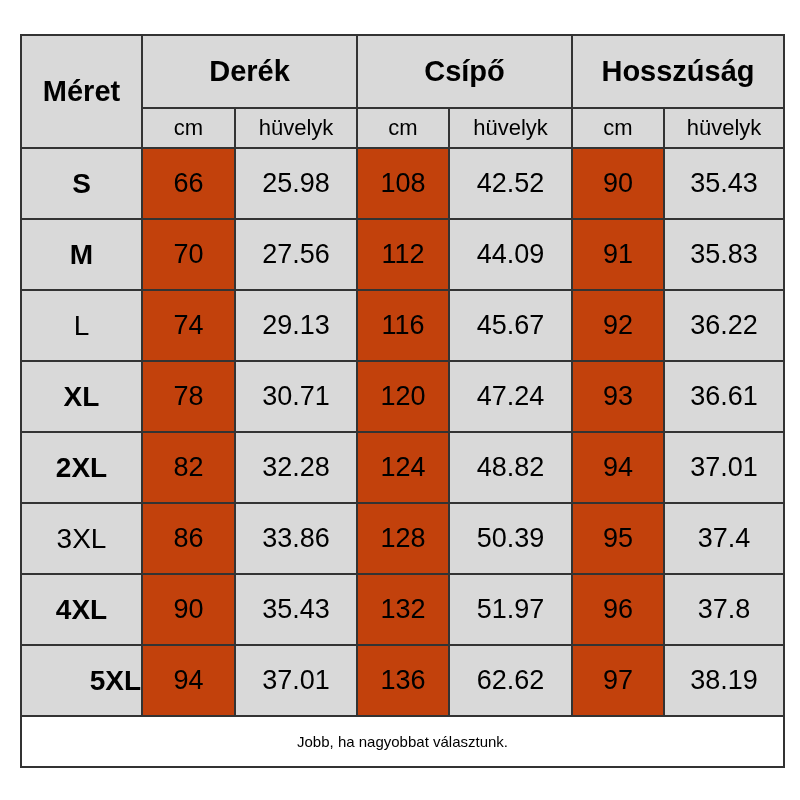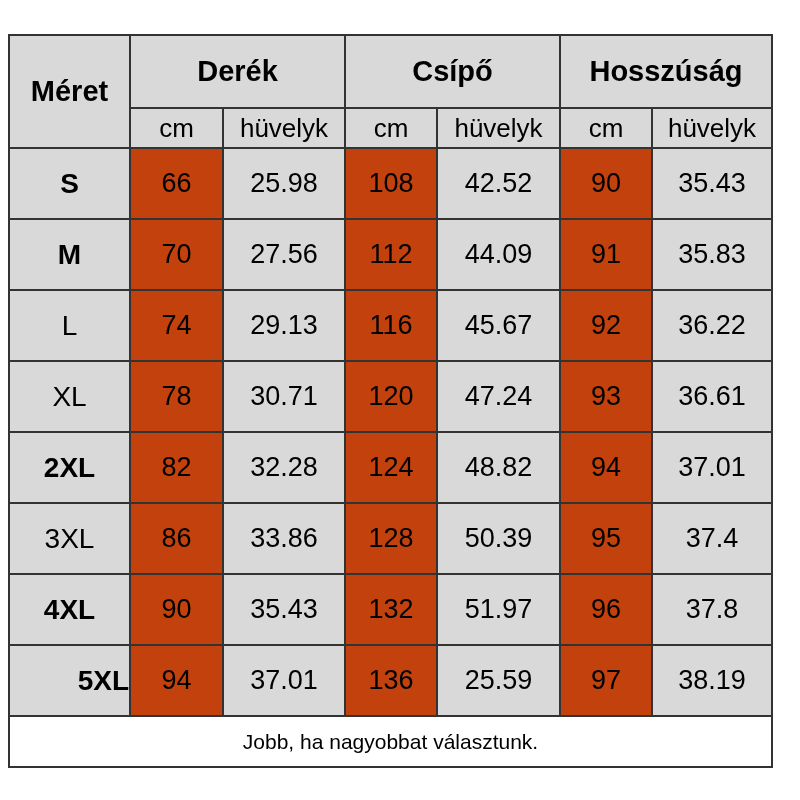--- a/index.html
+++ b/index.html
@@ -11,21 +11,21 @@
   }
   .page {
     width: 800px;
     height: 800px;
     background: #ffffff;
     position: relative;
     overflow: hidden;
   }
   table.size-chart {
     position: absolute;
-    left: 8px;
+    left: 20px;
     top: 34px;
     border-collapse: collapse;
     table-layout: fixed;
     width: 763px;
   }
   table.size-chart td, table.size-chart th {
     border: 2px solid #333333;
     text-align: center;
     vertical-align: middle;
     padding: 0;
@@ -38,33 +38,33 @@
   tr.hdr-top { height: 73px; }
   tr.hdr-units { height: 40px; }
   tr.data-row { height: 71px; }
   tr.footer-row { height: 51px; }
 
   th.group-header, th.size-header {
     font-size: 29px;
     font-weight: bold;
   }
   th.unit-header {
-    font-size: 26px;
+    font-size: 22px;
     font-weight: normal;
   }
   td.size-cell {
     font-size: 28px;
     font-weight: bold;
   }
   td.measurement-cell {
     font-size: 27px;
     font-weight: normal;
   }
   td.footer-cell {
-    font-size: 21px;
+    font-size: 15px;
     font-weight: normal;
     background: #ffffff;
   }
 </style>
 </head>
 <body>
 
 <div class="page">
   <table class="size-chart">
     <colgroup>
@@ -113,21 +113,21 @@
       <tr class="data-row">
         <td class="size-cell shade" style="font-weight: normal;">L</td>
         <td class="measurement-cell plain">74</td>
         <td class="measurement-cell shade">29.13</td>
         <td class="measurement-cell plain">116</td>
         <td class="measurement-cell shade">45.67</td>
         <td class="measurement-cell plain">92</td>
         <td class="measurement-cell shade">36.22</td>
       </tr>
       <tr class="data-row">
-        <td class="size-cell shade" style="font-weight: normal; margin-left: 32px;">XL</td>
+        <td class="size-cell shade" style="font-weight: bold; margin-left: 32px;">XL</td>
         <td class="measurement-cell plain">78</td>
         <td class="measurement-cell shade">30.71</td>
         <td class="measurement-cell plain">120</td>
         <td class="measurement-cell shade">47.24</td>
         <td class="measurement-cell plain">93</td>
         <td class="measurement-cell shade">36.61</td>
       </tr>
       <tr class="data-row">
         <td class="size-cell shade" style="font-weight: bold;">2XL</td>
         <td class="measurement-cell plain">82</td>
@@ -153,21 +153,21 @@
         <td class="measurement-cell plain">132</td>
         <td class="measurement-cell shade">51.97</td>
         <td class="measurement-cell plain">96</td>
         <td class="measurement-cell shade">37.8</td>
       </tr>
       <tr class="data-row">
         <td class="size-cell shade" style="font-weight: bold; text-align: right;">5XL</td>
         <td class="measurement-cell plain">94</td>
         <td class="measurement-cell shade">37.01</td>
         <td class="measurement-cell plain">136</td>
-        <td class="measurement-cell shade">25.59</td>
+        <td class="measurement-cell shade">62.62</td>
         <td class="measurement-cell plain">97</td>
         <td class="measurement-cell shade">38.19</td>
       </tr>
 
       <tr class="footer-row">
         <td class="footer-cell" colspan="7">Jobb, ha nagyobbat választunk.</td>
       </tr>
     </tbody>
   </table>
 </div>

